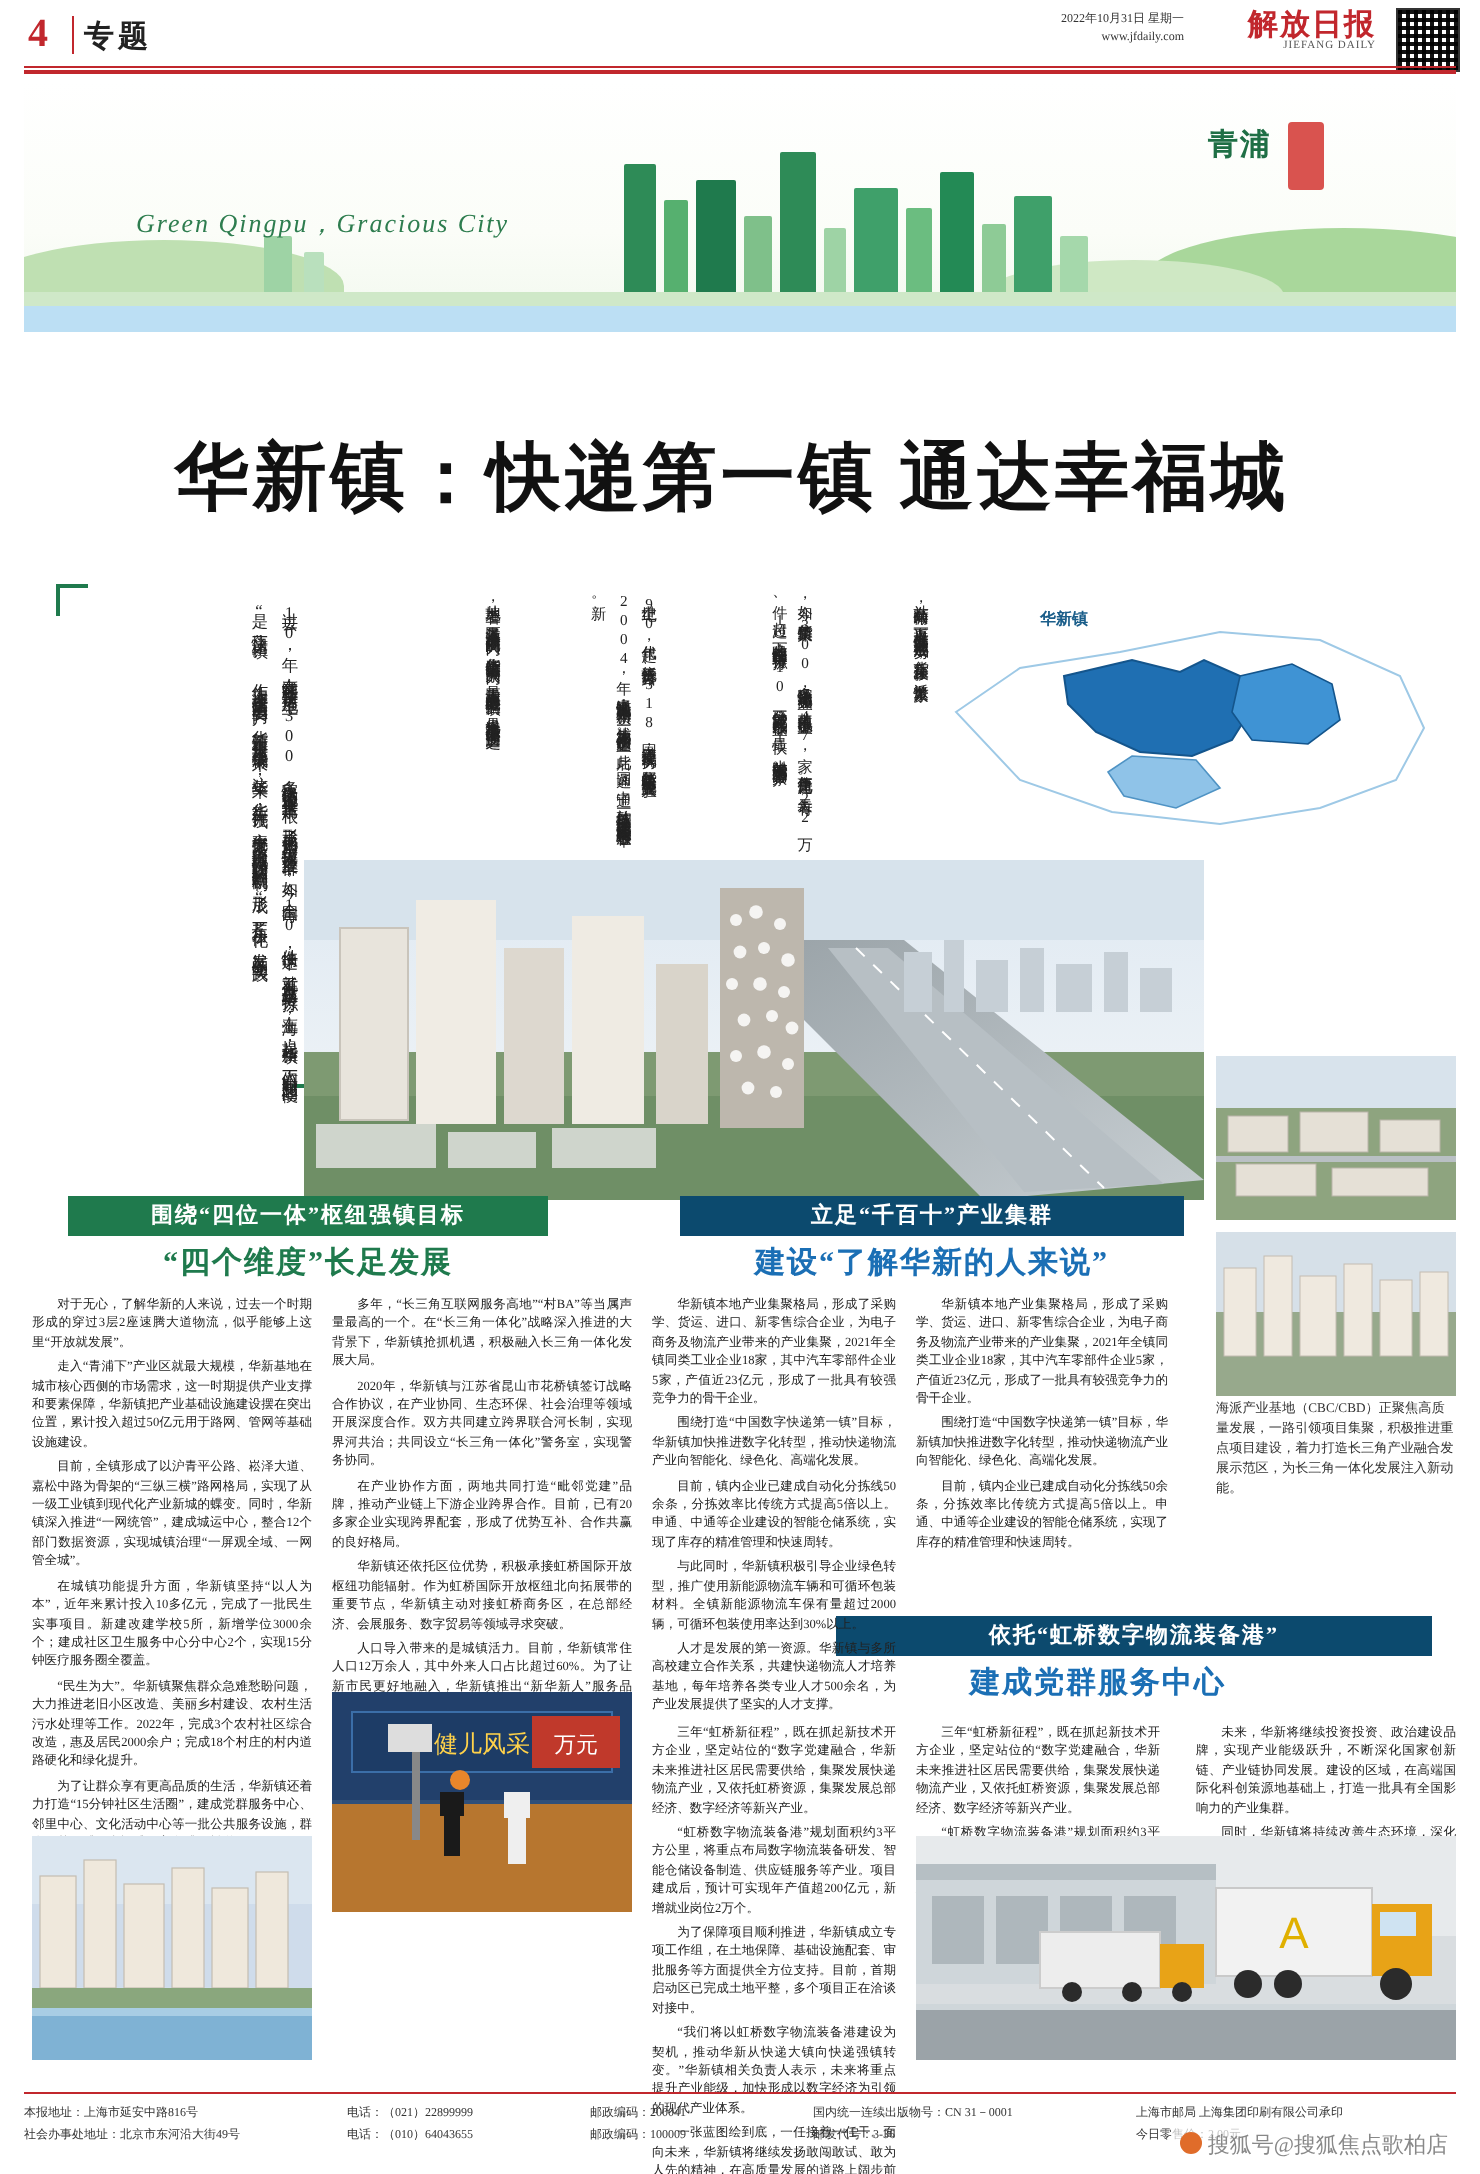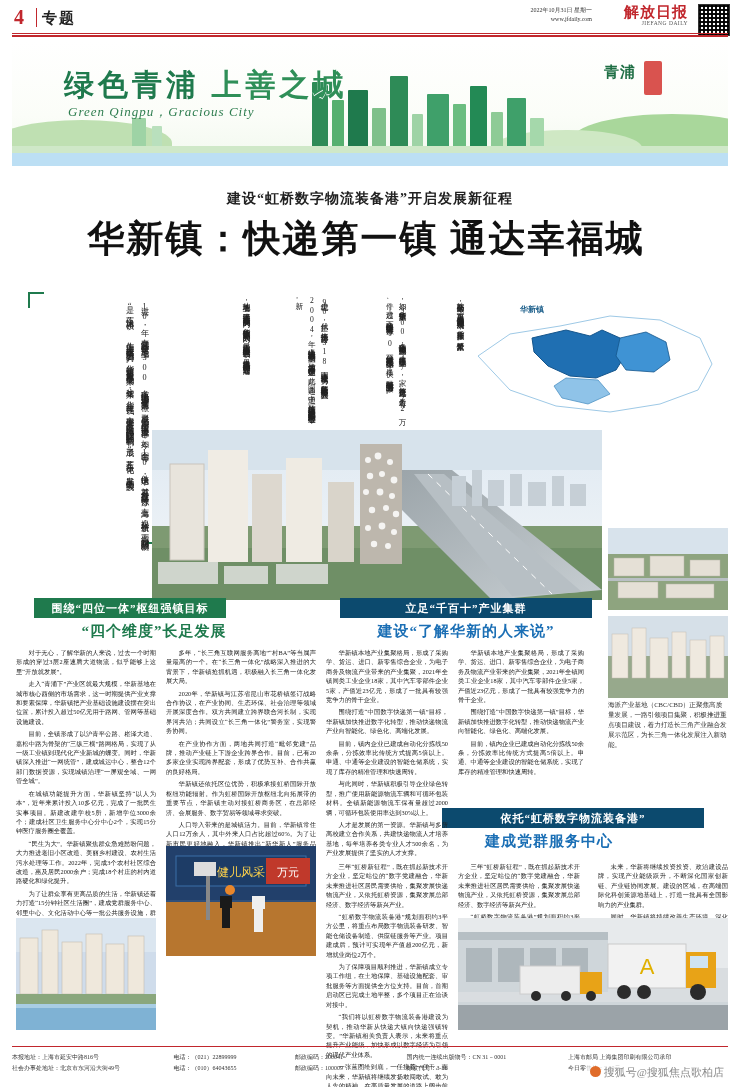--- a/index.html
+++ b/index.html
@@ -120,30 +120,25 @@
       <div class="bld" style="left:458px;width:17px;height:62px;background:#238a55;"></div>
       <div class="bld" style="left:479px;width:12px;height:36px;background:#8ecb96;"></div>
       <div class="bld" style="left:495px;width:19px;height:50px;background:#3fa06a;"></div>
       <div class="bld" style="left:518px;width:14px;height:30px;background:#a5d8ab;"></div>
       <div class="bld" style="left:120px;width:14px;height:30px;background:#9ed3a5;"></div>
       <div class="bld" style="left:140px;width:10px;height:22px;background:#b9e0bd;"></div>
     </div>
     <div class="ground"></div>
     <div class="river"></div>
 
-    <div class="bannertitle">
-      <span>绿色青浦</span>
-      <span class="b2">上善之城</span>
-    </div>
     <div class="bannersub">Green Qingpu，Gracious City</div>
     <div class="qp-logo">青浦</div>
     <div class="qp-seal"></div>
   </div>
 
-  <div class="kicker">建设“虹桥数字物流装备港”开启发展新征程</div>
   <div class="headline">华新镇：快递第一镇  通达幸福城</div>
 
   <div class="lead-corner"></div>
   <div class="lead-corner2"></div>
   <div class="lead-left">过去10年，在青浦区华新镇这片土地上，300多家快递物流企业在这里扎下了根，形成了包括了四个平台级快递产业集群，如今，全国每10件快递中，就有了件在这里中转分拣。在上海，提起华新镇，人们第一时间想起的便是“快递第一镇”。作为上海连接长三角的重要门户，华新镇正在被更大规模集成带来，这些年来，华新先行先试，率先探索出了一条跨地域跨部门联防联控的新机制，形成了“长三角一体化”发展的生动实践。</div>
 
   <div class="lead-vert" style="left:178px;width:74px;">从地理上看，青浦区是上海通往苏浙皖的西大门，华新镇则位于青浦区的东大门，是青浦距离上海中心城区最近的镇，也是上海通往江苏昆山最便捷的通道之一。</div>
   <div class="lead-vert" style="left:256px;width:74px;">上世纪90年代起，依托沪青平公路、318国道等交通干线优势，华新镇开始吸引物流企业入驻。2004年，申通快递从市区搬到华新镇，成为第一家落户的快递企业。此后，圆通、中通、韵达等一批快递巨头纷纷把总部或华东转运中心放在华新。</div>
   <div class="lead-vert" style="left:334px;width:74px;">如今，华新镇集聚了300多家快递物流相关企业，其中规模以上企业47家，年产值超百亿元。每天有22万件、超过1万吨的快件在这里中转分拣，10分钟就能完成一次流水线作业，最快1小时就能送到上海的千家万户。</div>
   <div class="lead-vert" style="left:412px;width:54px;">站在高处俯瞰，近百万平方米的快递产业基地连片成势，货车往来穿梭，一派繁忙景象。</div>
@@ -255,31 +250,31 @@
           <rect x="64" y="16" width="14" height="46"></rect>
         <rect x="82" y="24" width="16" height="38"></rect>
           <rect x="102" y="20" width="14" height="42"></rect>
       </g>
     </svg>
   </div>
 
   <div class="cap-right">海派产业基地（CBC/CBD）正聚焦高质量发展，一路引领项目集聚，积极推进重点项目建设，着力打造长三角产业融合发展示范区，为长三角一体化发展注入新动能。</div>
 
   <div class="sec-banner" style="left:34px;top:598px;width:240px;">
-    <div class="sec-bar" style="width:192px;">围绕“四位一体”枢纽强镇目标</div>
+    <div class="sec-bar" style="width:240px;">围绕“四位一体”枢纽强镇目标</div>
     <div class="sec-sub">“四个维度”长足发展</div>
   </div>
 
   <div class="sec-banner" style="left:340px;top:598px;width:252px;">
     <div class="sec-bar blue" style="width:252px;">立足“千百十”产业集群</div>
     <div class="sec-sub blue">建设“了解华新的人来说”</div>
   </div>
 
   <div class="sec-banner" style="left:418px;top:808px;width:262px;">
-    <div class="sec-bar blue" style="width:262px;margin-left:24px;">依托“虹桥数字物流装备港”</div>
+    <div class="sec-bar blue" style="width:298px;">依托“虹桥数字物流装备港”</div>
     <div class="sec-sub blue">建成党群服务中心</div>
   </div>
 
   <div class="col" style="left:16px;top:648px;width:140px;">
     <p>对于无心，了解华新的人来说，过去一个时期形成的穿过3层2座速腾大道物流，似乎能够上这里“开放就发展”。</p>
     <p>走入“青浦下”产业区就最大规模，华新基地在城市核心西侧的市场需求，这一时期提供产业支撑和要素保障，华新镇把产业基础设施建设摆在突出位置，累计投入超过50亿元用于路网、管网等基础设施建设。</p>
     <p>目前，全镇形成了以沪青平公路、崧泽大道、嘉松中路为骨架的“三纵三横”路网格局，实现了从一级工业镇到现代化产业新城的蝶变。同时，华新镇深入推进“一网统管”，建成城运中心，整合12个部门数据资源，实现城镇治理“一屏观全域、一网管全城”。</p>
     <p>在城镇功能提升方面，华新镇坚持“以人为本”，近年来累计投入10多亿元，完成了一批民生实事项目。新建改建学校5所，新增学位3000余个；建成社区卫生服务中心分中心2个，实现15分钟医疗服务圈全覆盖。</p>
     <p>“民生为大”。华新镇聚焦群众急难愁盼问题，大力推进老旧小区改造、美丽乡村建设、农村生活污水处理等工作。2022年，完成3个农村社区综合改造，惠及居民2000余户；完成18个村庄的村内道路硬化和绿化提升。</p>
     <p>为了让群众享有更高品质的生活，华新镇还着力打造“15分钟社区生活圈”，建成党群服务中心、邻里中心、文化活动中心等一批公共服务设施，群众的获得感、幸福感、安全感不断增强。</p>

